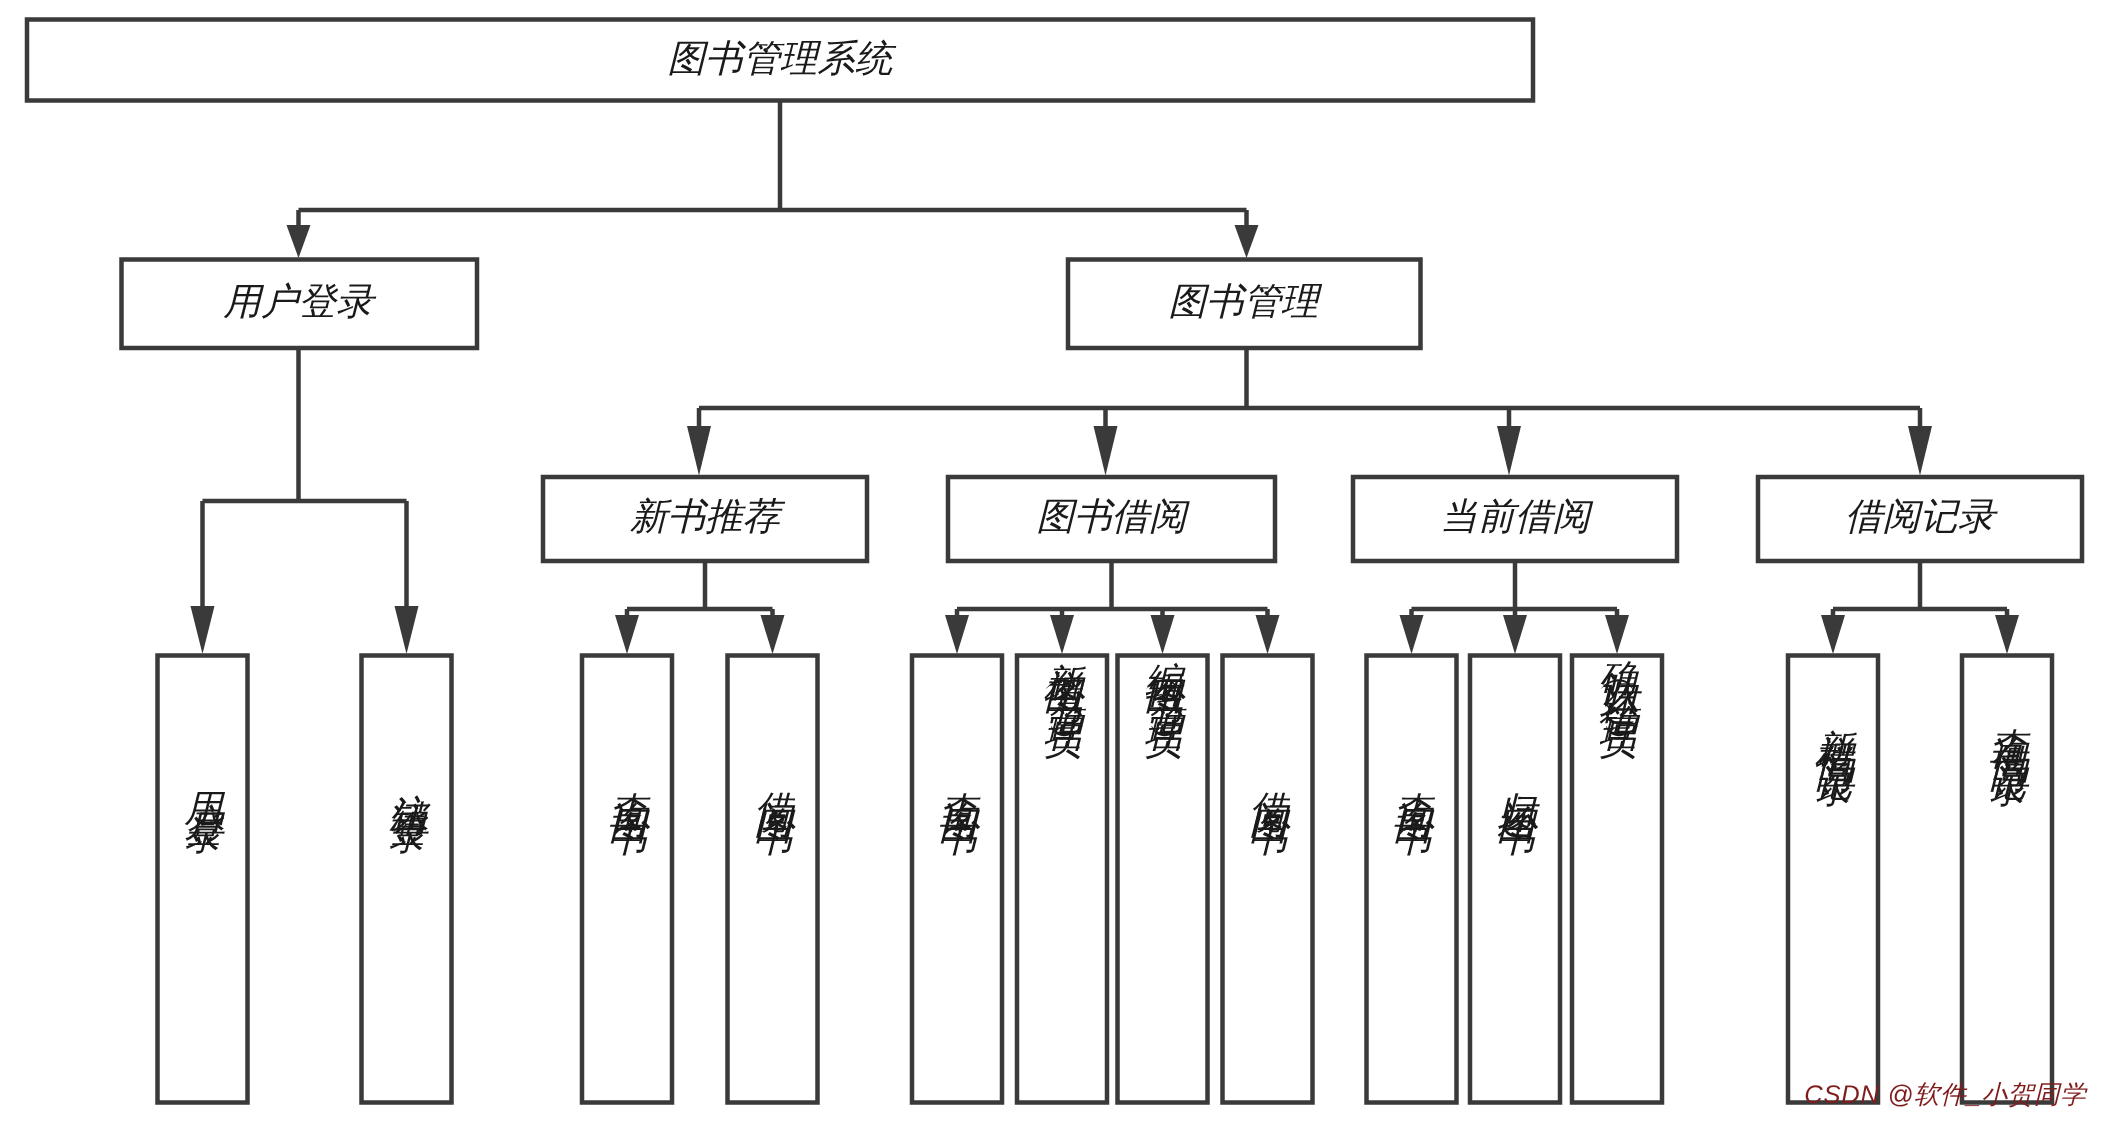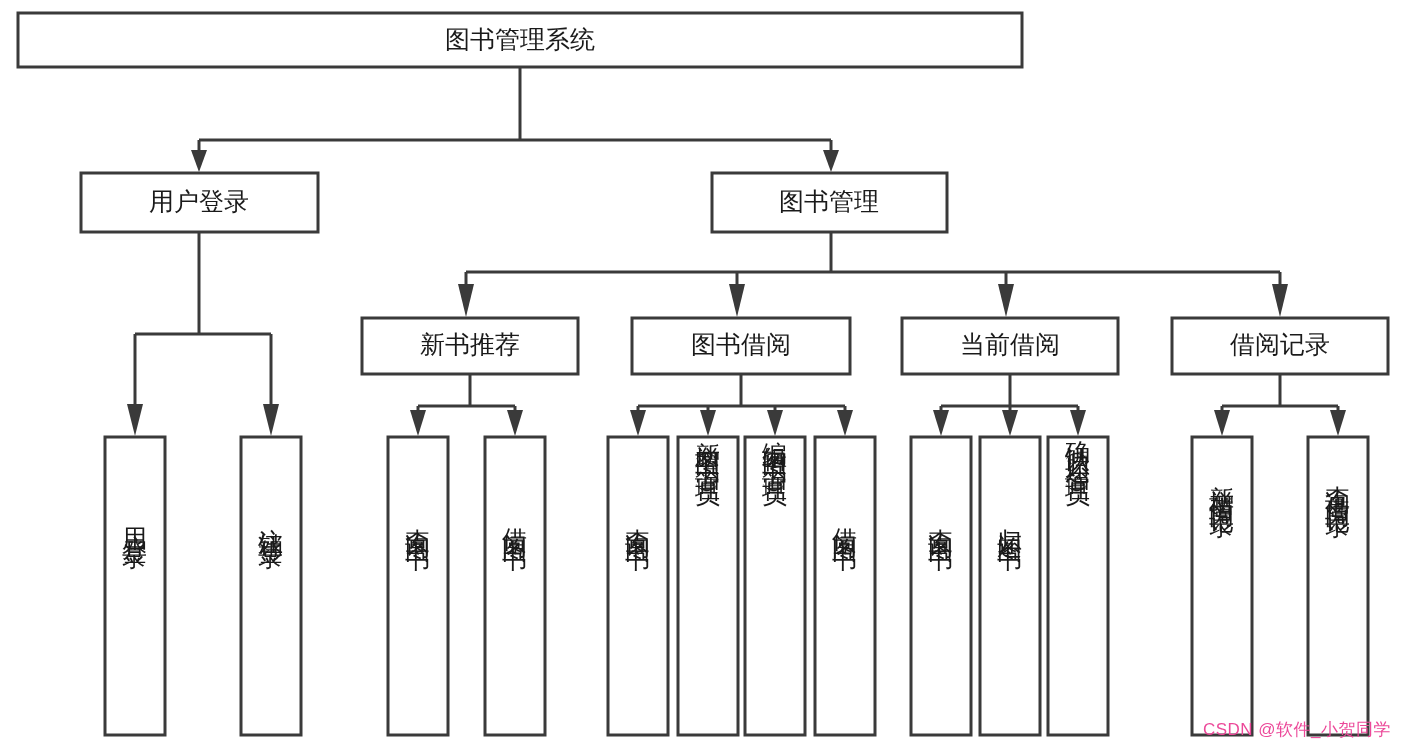--- a/index.html
+++ b/index.html
@@ -11,20 +11,21 @@
     width: 1405px;
     height: 747px;
     font-family: "Liberation Sans", "DejaVu Sans", sans-serif;
     overflow: hidden;
   }
   #diagram-root {
     position: relative;
     width: 1405px;
     height: 747px;
     background: #ffffff;
+    font-style: italic;
   }
   svg.diagram-canvas {
     position: absolute;
     left: 0;
     top: 0;
     width: 1405px;
     height: 747px;
   }
   .node-box {
     fill: #ffffff;
@@ -57,21 +58,21 @@
     letter-spacing: 6px;
     text-anchor: middle;
     white-space: pre;
   }
   .watermark-text {
     position: absolute;
     right: 14px;
     bottom: 6px;
     font-family: "Liberation Sans", "DejaVu Sans", sans-serif;
     font-size: 17px;
-    color: #ec4899;
+    color: #7f1d1d;
     letter-spacing: 0.5px;
     user-select: none;
     pointer-events: none;
     white-space: nowrap;
   }
 </style>
 </head>
 <body>
 
 <div id="diagram-root">

